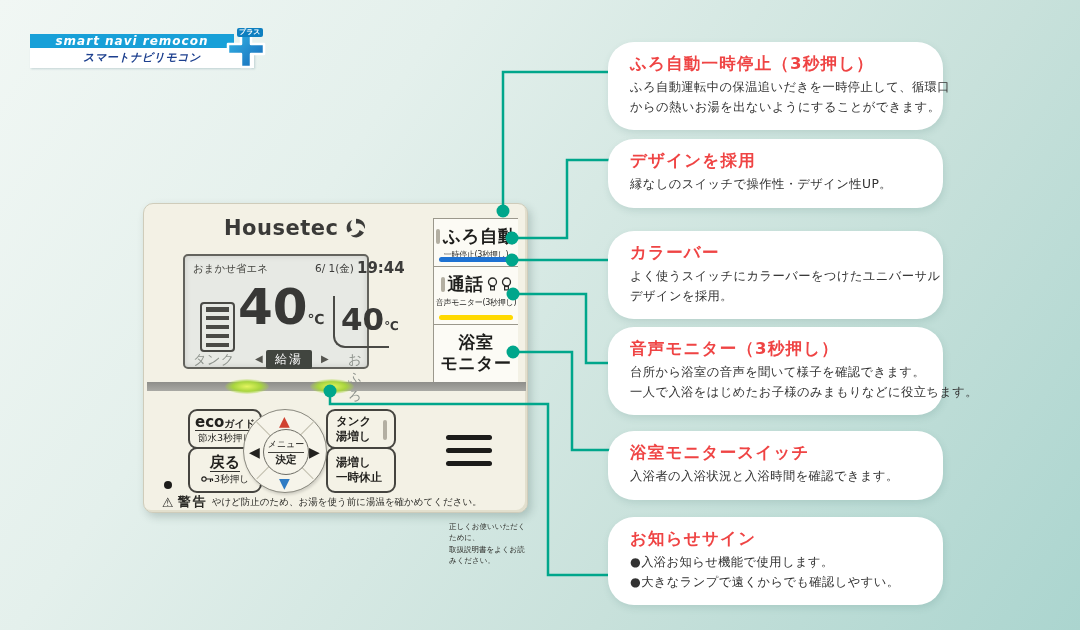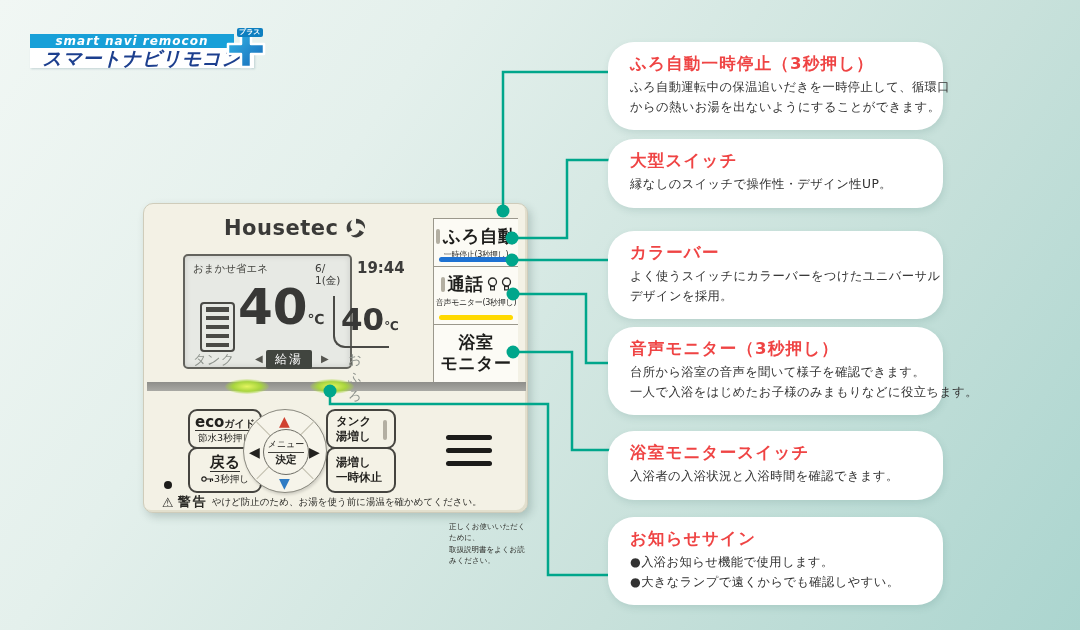--- a/index.html
+++ b/index.html
@@ -6,34 +6,34 @@
   body { font-family:"DejaVu Sans","Liberation Sans",sans-serif; }
   #stage{ position:relative; width:1080px; height:630px; overflow:hidden;
     background:linear-gradient(125deg,#f1f7f4 0%,#e4f0ec 30%,#c8e1db 68%,#abd5cf 100%); }
 
   
   .logo{ position:absolute; left:30px; top:27px; width:240px; height:46px; }
   .logo-en{ position:absolute; left:0; top:7px; width:204px; height:15px; background:#18a0d8;
     color:#fff; font-weight:bold; font-style:italic; font-size:12px; letter-spacing:1px;
     text-align:center; line-height:15px; }
   .logo-ja{ position:absolute; left:0; top:21px; width:224px; height:20px; background:#fff;
-    color:#1c3f8e; font-weight:bold; font-style:italic; font-size:19px; letter-spacing:.5px;
+    color:#1c3f8e; font-weight:bold; font-style:italic; font-size:11px; letter-spacing:.5px;
     text-align:center; line-height:20px; box-shadow:1px 1px 2px rgba(0,60,90,.18); }
   .logo-plus{ position:absolute; left:196px; top:0; }
   .logo-plus-label{ position:absolute; left:207px; top:1px; background:#0e7fc0; color:#fff;
     font-size:7px; line-height:9px; padding:0 2px; border-radius:2px; font-weight:bold; }
 
   
   .remote{ position:absolute; left:143px; top:203px; width:385px; height:310px;
     background:#f3f1e5; border:1px solid #cfccba; border-radius:10px;
     box-shadow:3px 4px 9px rgba(40,70,65,.22), inset -2px -2px 0 #e2dfcd; z-index:1; }
   .brand{ position:absolute; left:80px; top:12px; width:180px; font-size:21px; font-weight:bold;
     color:#3a3a38; letter-spacing:.5px; display:flex; align-items:center; gap:6px; }
 
-  .display{ position:absolute; left:39px; top:50px; width:169px; height:115px;
+  .display{ position:absolute; left:39px; top:50px; width:186px; height:115px;
     background:#e7e9e4; border:2px solid #63635d; border-radius:5px;
     box-shadow:inset 0 0 6px rgba(0,0,0,.12); color:#3c3c3a; }
   .disp-mode{ position:absolute; left:8px; top:6px; font-size:10.5px; color:#44443f; }
   .disp-date{ position:absolute; left:130px; top:6px; font-size:10.5px; }
   .disp-time{ position:absolute; left:172px; top:3px; font-size:15px; font-weight:bold; }
   .tank-icon{ position:absolute; left:15px; top:46px; width:35px; height:50px;
     border:2.5px solid #4a4a46; border-radius:4px; padding:3px 4px;
     display:flex; flex-direction:column; justify-content:space-between; }
   .tank-icon i{ display:block; height:4.5px; background:#4a4a46; }
   .temp-main{ position:absolute; left:53px; top:26px; font-size:50px; font-weight:bold; color:#383836; line-height:1; }
@@ -286,21 +286,21 @@
       <circle cx="330" cy="391" r="6.5"></circle>
     </g>
   </svg>
 
   <div class="callout c1">
     <h3>ふろ自動一時停止（3秒押し）</h3>
     <div class="line">ふろ自動運転中の保温追いだきを一時停止して、循環口</div>
     <div class="line">からの熱いお湯を出ないようにすることができます。</div>
   </div>
   <div class="callout c2">
-    <h3>大型スイッチ</h3>
+    <h3>デザインを採用</h3>
     <div class="line">縁なしのスイッチで操作性・デザイン性UP。</div>
   </div>
   <div class="callout c3">
     <h3>カラーバー</h3>
     <div class="line">よく使うスイッチにカラーバーをつけたユニバーサル</div>
     <div class="line">デザインを採用。</div>
   </div>
   <div class="callout c4">
     <h3>音声モニター（3秒押し）</h3>
     <div class="line">台所から浴室の音声を聞いて様子を確認できます。</div>

